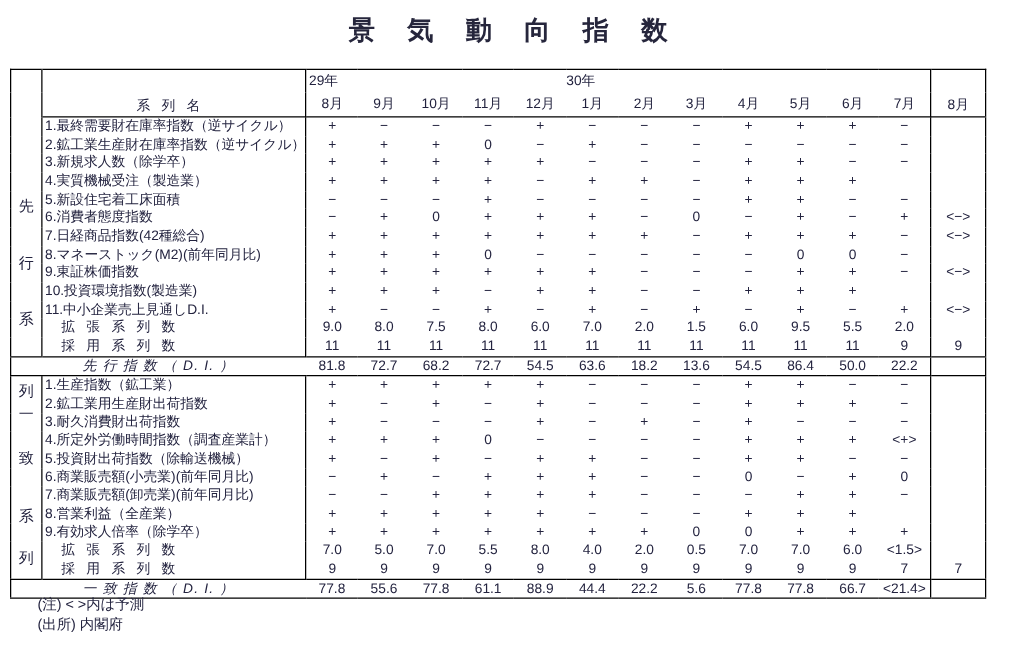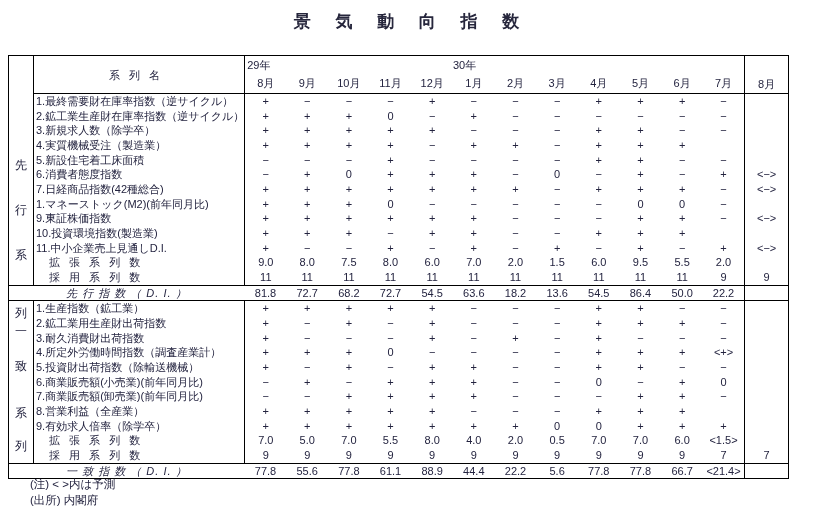--- a/index.html
+++ b/index.html
@@ -7,37 +7,37 @@
     --border:#000000;
     --bg:#ffffff;
   }
   html,body{margin:0;padding:0;background:var(--bg);}
   body{
     position:relative;width:823px;height:519px;overflow:hidden;
     font-family:"Liberation Sans","DejaVu Sans",sans-serif;color:var(--text);
   }
   .title{
     position:absolute;top:10px;left:0;width:823px;text-align:center;
-    font-size:17px;font-weight:bold;letter-spacing:10px;color:#26263c;
+    font-size:21px;font-weight:bold;letter-spacing:10px;color:#26263c;
   }
   table.tbl{
     position:absolute;left:8px;top:55px;border-collapse:collapse;table-layout:fixed;
     border:1px solid var(--border);
   }
   td{
     padding:0;margin:0;font-size:11px;line-height:13px;text-align:center;
     vertical-align:middle;white-space:nowrap;height:14.68px;color:var(--text);
   }
   thead td.yr{height:18px;text-align:left;}
   thead td.yr-left{text-align:left;padding-left:2px;}
   thead td.mo{height:19px;border-bottom:1px solid var(--border);}
   td.c-side{border-right:1px solid var(--border);position:relative;width:24px;}
   td.hdr-name{
     border-right:1px solid var(--border);border-bottom:1px solid var(--border);
-    vertical-align:bottom;text-align:center;letter-spacing:9px;padding-bottom:11px;
+    vertical-align:bottom;text-align:center;letter-spacing:9px;padding-bottom:1px;
   }
   td.hdr-extra{
     border-left:1px solid var(--border);border-bottom:1px solid var(--border);
     vertical-align:bottom;padding-bottom:2px;
   }
   td.c-name{
     border-right:1px solid var(--border);text-align:left;padding-left:2px;overflow:hidden;
   }
   td.c-name.indent{padding-left:15px;letter-spacing:3px;}
   td.c-extra{border-left:1px solid var(--border);}
@@ -217,21 +217,21 @@
         <td class="c-val">+</td>
         <td class="c-val">+</td>
         <td class="c-val">−</td>
         <td class="c-val">+</td>
         <td class="c-val">+</td>
         <td class="c-val">+</td>
         <td class="c-val">−</td>
         <td class="c-extra">&lt;−&gt;</td>
       </tr>
       <tr>
-        <td class="c-name">1.マネーストック(M2)(前年同月比)</td>
+        <td class="c-name">8.マネーストック(M2)(前年同月比)</td>
         <td class="c-val">+</td>
         <td class="c-val">+</td>
         <td class="c-val">+</td>
         <td class="c-val">0</td>
         <td class="c-val">−</td>
         <td class="c-val">−</td>
         <td class="c-val">−</td>
         <td class="c-val">−</td>
         <td class="c-val">−</td>
         <td class="c-val">0</td>

